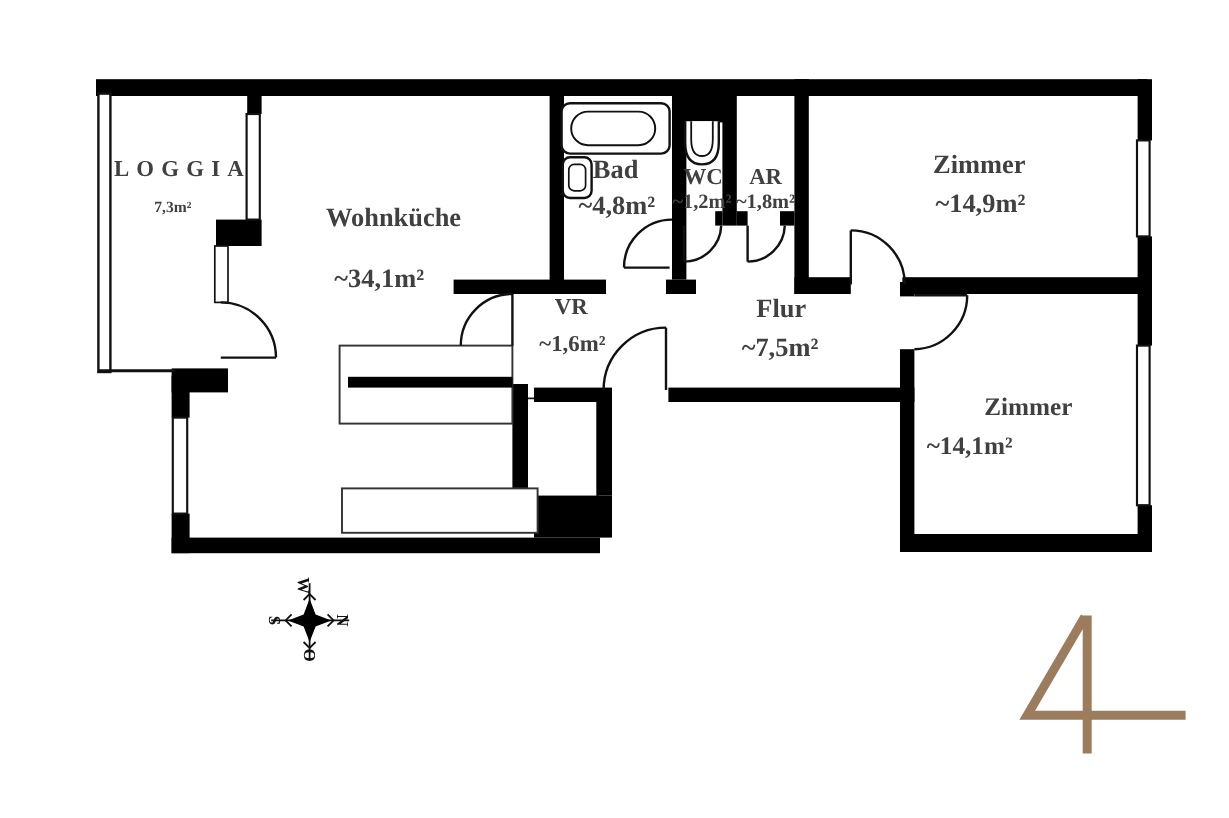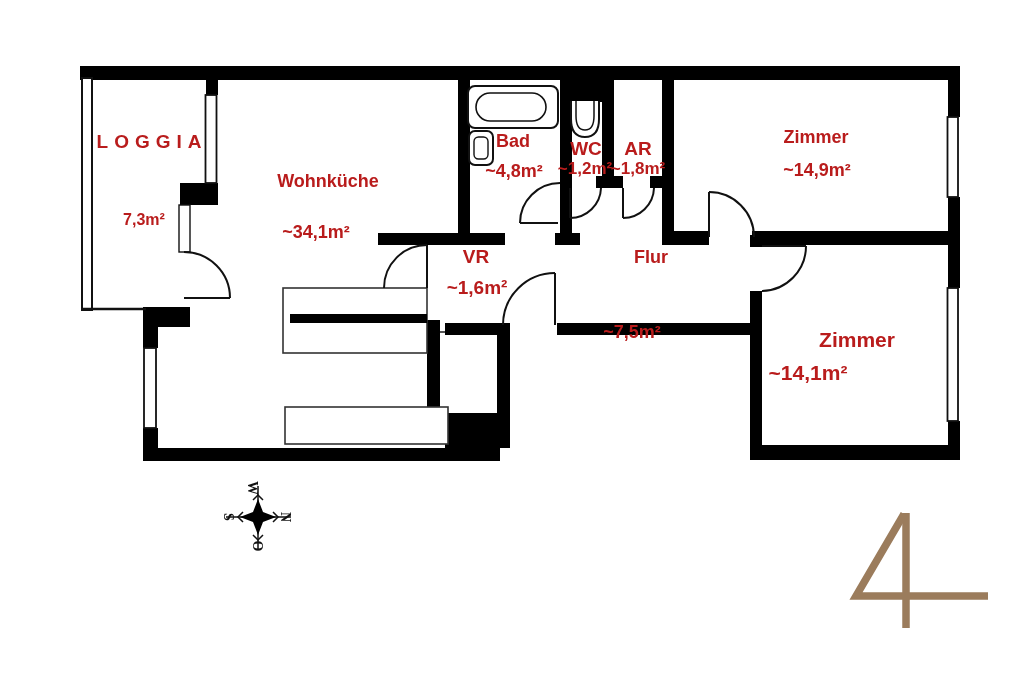--- a/index.html
+++ b/index.html
@@ -3,26 +3,27 @@
 <meta charset="utf-8">
 <style>
   html,body{margin:0;padding:0;background:#fff;}
   #stage{
     position:relative;width:1024px;height:682px;background:#ffffff;
     font-family:"Liberation Sans","DejaVu Sans",sans-serif;overflow:hidden;
   }
   #plan-svg{position:absolute;left:0;top:0;}
   .lbl{
     position:absolute;transform:translate(-50%,-50%);
-    color:#b91c1c;font-weight:700;white-space:nowrap;line-height:1;
+    color:#404040;font-weight:700;white-space:nowrap;line-height:1;
     letter-spacing:0;
+    font-family:Liberation Serif, serif;
   }
-  .fs22{font-size:18px;}
+  .fs22{font-size:22px;}
   .fs21{font-size:21px;}
-  .fs20{font-size:16px;margin-top:48px;}
+  .fs20{font-size:13px;}
   .fs19{font-size:19px;}
   .fs13{font-size:19px;}
   .fs11{font-size:17px;}
   .loggia-name{letter-spacing:6px;font-size:19px;}
 </style>
 </head>
 <body>
 
 <div id="stage">
 
@@ -177,18 +178,18 @@
   <div class="lbl fs13" style="left:638px;top:148px;">AR</div>
   <div class="lbl fs11" style="left:638px;top:168px;">~1,8m²</div>
 
   <div class="lbl fs22" style="left:816px;top:137px;">Zimmer</div>
   <div class="lbl fs22" style="left:817px;top:170px;">~14,9m²</div>
 
   <div class="lbl fs19" style="left:476px;top:256px;">VR</div>
   <div class="lbl fs19" style="left:477px;top:287px;">~1,6m²</div>
 
   <div class="lbl fs22" style="left:651px;top:257px;text-align:right;">Flur</div>
-  <div class="lbl fs22" style="left:632px;top:290px;margin-top:42px;">~7,5m²</div>
+  <div class="lbl fs22" style="left:650px;top:290px;">~7,5m²</div>
 
   <div class="lbl fs21" style="left:857px;top:339px;">Zimmer</div>
   <div class="lbl fs21" style="left:808px;top:372px;">~14,1m²</div>
 
 </div>
 
 </body></html>

